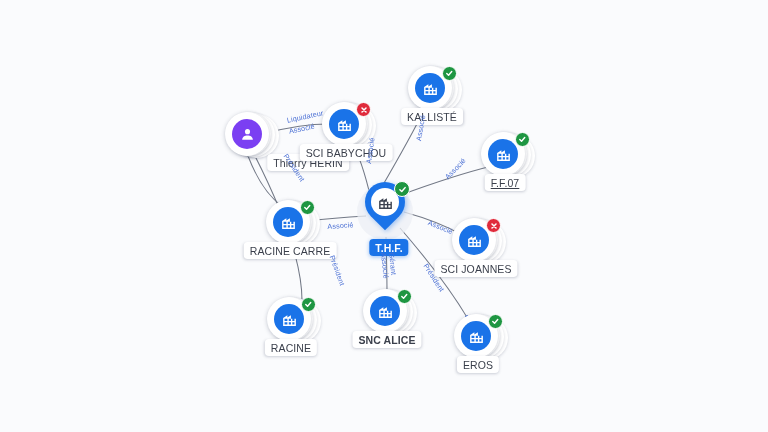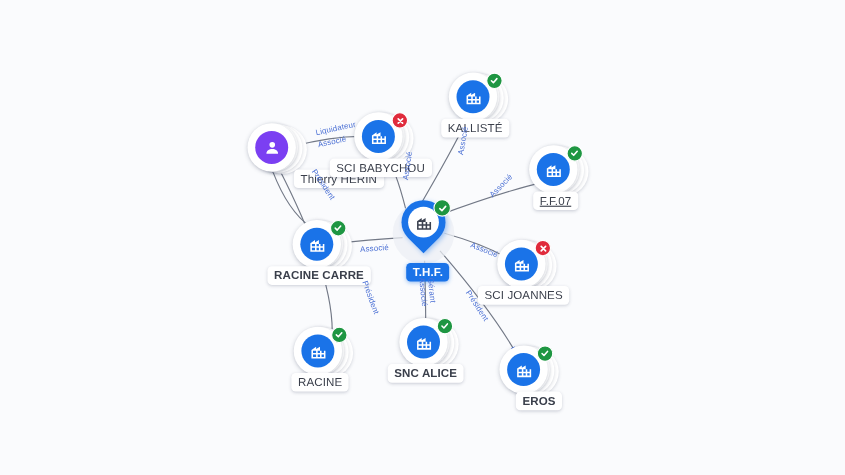--- a/index.html
+++ b/index.html
@@ -300,21 +300,21 @@
             <path fill="#ffffff" d="M3 21V10l6-4v3l5-3v5h7v10H3zm2-2h4v-3H5v3zm0-5h4v-3H5v3zm6 5h3v-3h-3v3zm0-5h3v-3h-3v3zm5 5h3v-3h-3v3zm0-5h3v-3h-3v3z"></path>
           </svg>
         </div>
       </div>
       <div class="badge ok" style="right:-1px; top:1px;">
         <svg width="8.5" height="8.5" viewBox="0 0 24 24">
           <path fill="none" stroke="#ffffff" stroke-width="4" stroke-linecap="round" stroke-linejoin="round" d="M5 12.5 L10 17.5 L19 7"></path>
         </svg>
       </div>
     </div>
-    <div class="caption" style="left:12px; top:19px;font-weight:bold;">EROS</div>
+    <div class="caption" style="left:0px; top:19px;">EROS</div>
   </div>
 
   <div class="node" id="node-snc-alice" style="left:387px; top:312px;">
     <div class="disc-wrap">
       <div class="disc-stack disc-s3"></div>
       <div class="disc-stack disc-s2"></div>
       <div class="disc-stack disc-s1"></div>
       <div class="disc-main">
         <div class="avatar company">
           <svg width="17" height="17" viewBox="0 0 24 24">
@@ -363,21 +363,21 @@
             <path fill="#ffffff" d="M3 21V10l6-4v3l5-3v5h7v10H3zm2-2h4v-3H5v3zm0-5h4v-3H5v3zm6 5h3v-3h-3v3zm0-5h3v-3h-3v3zm5 5h3v-3h-3v3zm0-5h3v-3h-3v3z"></path>
           </svg>
         </div>
       </div>
       <div class="badge ok" style="right:-1px; top:1px;">
         <svg width="8.5" height="8.5" viewBox="0 0 24 24">
           <path fill="none" stroke="#ffffff" stroke-width="4" stroke-linecap="round" stroke-linejoin="round" d="M5 12.5 L10 17.5 L19 7"></path>
         </svg>
       </div>
     </div>
-    <div class="caption" style="left:0px; top:19px;font-weight:bold;">RACINE CARRE</div>
+    <div class="caption" style="left:0px; top:19px;">RACINE CARRE</div>
   </div>
 
   <div class="edge-label" style="left:286px; top:116px; transform:rotate(-12deg);">Liquidateur</div>
   <div class="edge-label" style="left:288px; top:127px; transform:rotate(-12deg);">Associé</div>
   <div class="edge-label" style="left:364px; top:163px; transform:rotate(-82deg);">Associé</div>
   <div class="edge-label" style="left:414px; top:140px; transform:rotate(-80deg);">Associé</div>
   <div class="edge-label" style="left:443px; top:175px; transform:rotate(-46deg);">Associé</div>
   <div class="edge-label" style="left:430px; top:218px; transform:rotate(22deg);">Associé</div>
   <div class="edge-label" style="left:429px; top:262px; transform:rotate(57deg);">Président</div>
   <div class="edge-label" style="left:396px; top:252px; transform:rotate(84deg);">Gérant</div>

